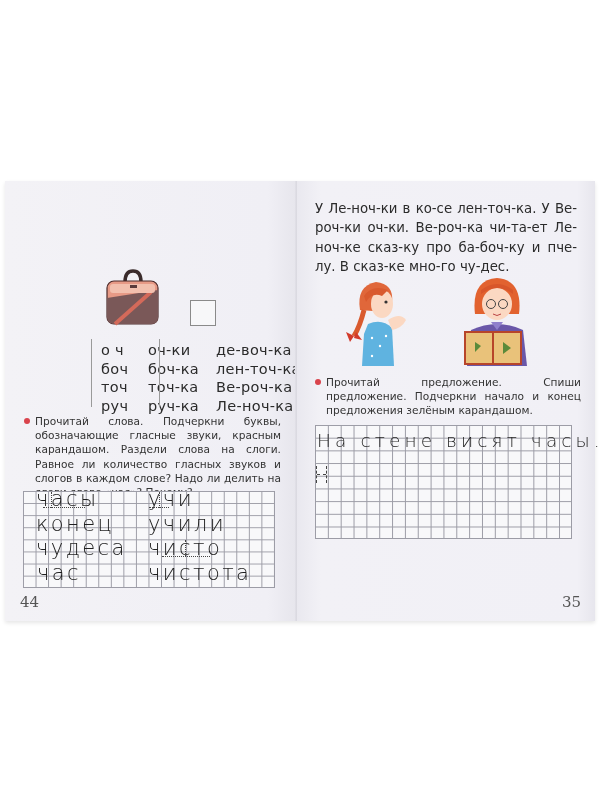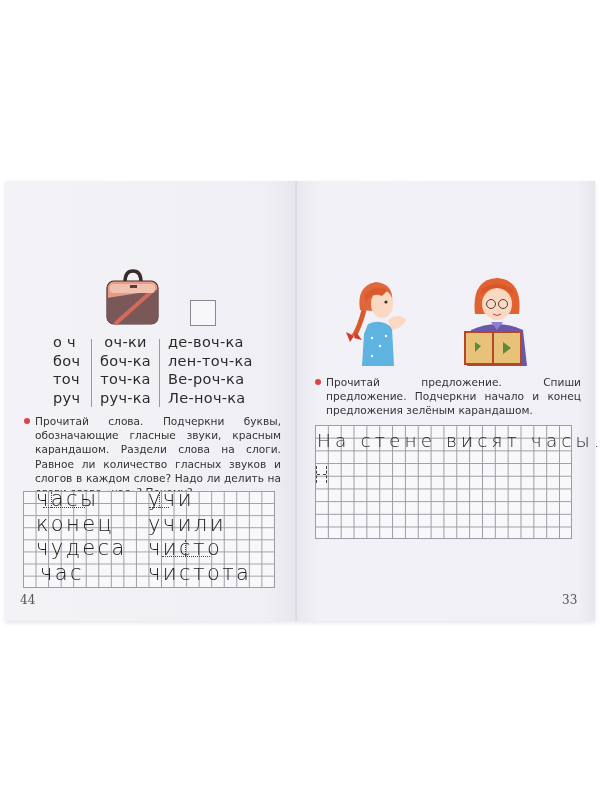--- a/index.html
+++ b/index.html
@@ -17,39 +17,39 @@
   .spine { position: absolute; left: 290px; top: 0; width: 4px; height: 440px; background: linear-gradient(to right, #e2e1e8, #d8d7df, #e8e7ee); }
 
   .task { position: absolute; font-size: 10.6px; line-height: 14.2px; color: #333; }
   .task .bullet { position: absolute; left: -11px; top: 4px; width: 6px; height: 6px; border-radius: 50%; background: #d9434c; }
   .task p { text-align: justify; }
 
   .suitcase { position: absolute; left: 100px; top: 87px; width: 55px; height: 58px; }
   .answer-box { position: absolute; left: 185px; top: 119px; width: 26px; height: 26px; border: 1.2px solid #8a8a8a; background: #f7f7f9; }
 
   .syll-table { position: absolute; left: 48px; top: 152px; font-size: 14.5px; line-height: 18.5px; color: #2b2b2b; letter-spacing: 0.3px; }
-  .syll-col { position: absolute; top: 0; white-space: nowrap; }
+  .syll-col { position: absolute; top: 8px; white-space: nowrap; margin-left: 48px; }
   .syll-col div { height: 18.5px; }
   .syll-sep { position: absolute; top: 6px; width: 1px; height: 68px; background: #9a9a9a; }
 
   .grid {
     position: absolute;
     background-color: #f8f8fa;
     background-image:
       linear-gradient(to right, #9c9ca6 1px, transparent 1px),
       linear-gradient(to bottom, #9c9ca6 1px, transparent 1px);
     border-right: 1px solid #9c9ca6; border-bottom: 1px solid #9c9ca6;
   }
   .grid-left { left: 18px; top: 310px; width: 252px; height: 97px; background-size: 12.55px 12.1px; }
   .grid-right { left: 18px; top: 244px; width: 257px; height: 114px; background-size: 12.85px 12.7px; }
 
   .grid-word { position: absolute; font-family: "DejaVu Sans", sans-serif; font-size: 21px; letter-spacing: 2.4px; color: #1f1f1f; white-space: nowrap; line-height: 20px; font-weight: 300; }
   .grid-word.sentence { font-size: 18.5px; letter-spacing: 4.1px; }
 
-  .page-num { position: absolute; font-family: "DejaVu Serif", serif; font-size: 12px; color: #555; }
+  .page-num { position: absolute; font-family: "DejaVu Serif", serif; font-size: 15px; color: #555; }
 
   .story { position: absolute; left: 18px; top: 18px; width: 262px; font-size: 13.3px; line-height: 19.3px; color: #2b2b2b; text-align: justify; }
   .story p { text-align: justify; }
 
   .rule-box { position: absolute; left: 18px; top: 372px; width: 111px; height: 26px; border: 1px solid #c8c8d0; background: #f7f7f9; display: flex; align-items: center; }
   .rule-icon { width: 25px; height: 25px; background: #6aa346; position: relative; margin-left: -1px; }
   .rule-text { font-family: "DejaVu Serif", serif; font-weight: bold; font-size: 10px; color: #2a2a2a; margin-left: 8px; white-space: nowrap; }
 
   .illus { position: absolute; }
 </style>
@@ -73,21 +73,21 @@
     <div class="answer-box"></div>
 
     <div class="syll-table">
       <div class="syll-col" style="left:0;">
         <div>о ч</div>
         <div>боч</div>
         <div>точ</div>
         <div>руч</div>
       </div>
       <div class="syll-sep" style="left:38px;"></div>
-      <div class="syll-col" style="left:47px;text-align:center;">
+      <div class="syll-col" style="left:47px;">
         <div>оч-ки</div>
         <div>боч-ка</div>
         <div>точ-ка</div>
         <div>руч-ка</div>
       </div>
       <div class="syll-sep" style="left:106px;"></div>
       <div class="syll-col" style="left:115px;">
         <div>де-воч-ка</div>
         <div>лен-точ-ка</div>
         <div>Ве-роч-ка</div>
@@ -98,40 +98,43 @@
     <div class="task" style="left:30px; top:222px; width:246px;margin-top:11px;">
       <span class="bullet"></span>
       <p>Прочитай слова. Подчеркни буквы, обозначающие гласные звуки, красным карандашом. Раздели слова на слоги. Равное ли количество гласных звуков и слогов в каждом слове? Надо ли делить на слоги слово «час»? Почему?</p>
     </div>
 
     <div class="grid grid-left"></div>
 
     <div class="grid-word" style="left:31px; top:308px;">часы</div>
     <div class="grid-word" style="left:31px; top:333px;">конец</div>
     <div class="grid-word" style="left:31px; top:357px;">чудеса</div>
-    <div class="grid-word" style="left:20px; top:382px;padding-left:15px;">час</div>
+    <div class="grid-word" style="left:32px; top:382px;">час</div>
 
     <div class="grid-word" style="left:143px; top:308px;">учи</div>
     <div class="grid-word" style="left:143px; top:333px;">учили</div>
     <div class="grid-word" style="left:143px; top:357px;">чисто</div>
     <div class="grid-word" style="left:143px; top:382px;">чистота</div>
 
     <div style="position:absolute; left:46px; top:311px; width:0; height:16px; border-left:1.4px dotted #444;"></div>
     <div style="position:absolute; left:38px; top:326px; width:42px; border-bottom:1.4px dotted #444;"></div>
     <div style="position:absolute; left:144px; top:326px; width:20px; border-bottom:1.4px dotted #444;"></div>
     <div style="position:absolute; left:154px; top:311px; width:0; height:16px; border-left:1.4px dotted #444;"></div>
     <div style="position:absolute; left:180px; top:359px; width:0; height:16px; border-left:1.4px dotted #444;"></div>
     <div style="position:absolute; left:157px; top:375px; width:48px; border-bottom:1.4px dotted #444;"></div>
 
     <div class="page-num" style="left:15px; top:412px;">44</div>
   </div>
 
   <div class="spine"></div>
 
   <div class="page page-right">
+    <div class="story">
+      <p>У Ле-ноч-ки в ко-се лен-точ-ка. У Ве-роч-ки оч-ки. Ве-роч-ка чи-та-ет Ле-ноч-ке сказ-ку про ба-боч-ку и пче-лу. В сказ-ке мно-го чу-дес.</p>
+    </div>
 
     <svg class="illus" style="left:45px; top:95px; width:75px; height:90px;" viewBox="0 0 75 90">
       <path d="M18 34 Q14 10 34 6 Q52 8 50 26 L44 36 Z" fill="#e0673a"></path>
       <ellipse cx="40" cy="28" rx="11" ry="14" fill="#fbd8c2"></ellipse>
       <path d="M22 20 Q30 8 46 14 L40 20 Q30 16 24 26 Z" fill="#d95a2e"></path>
       <path d="M22 34 Q18 50 12 60" stroke="#d95a2e" stroke-width="5" fill="none"></path>
       <path d="M4 56 L12 60 L8 66 Z M14 56 L12 62 L20 64 Z" fill="#d23a2a"></path>
       <path d="M26 48 Q40 42 50 52 L52 90 L20 90 L22 58 Z" fill="#5fb3e0"></path>
       <circle cx="30" cy="62" r="1.2" fill="#fff"></circle>
         <circle cx="38" cy="70" r="1.2" fill="#fff"></circle>
@@ -163,15 +166,15 @@
 
     <div class="grid grid-right"></div>
 
     <div class="grid-word sentence" style="left:20px; top:250px;">На стене висят часы.</div>
 
     <div style="position:absolute; left:19px; top:285px; width:11px; height:17px; border:1.4px dashed #444; border-top:none; border-bottom:none;">
       <div style="position:absolute; left:0; top:8px; width:9px; border-top:1.4px dashed #444;"></div>
     </div>
 
 
-    <div class="page-num" style="left:265px; top:412px;">33</div>
+    <div class="page-num" style="left:265px; top:412px;">35</div>
   </div>
 </div>
 
 </body></html>

